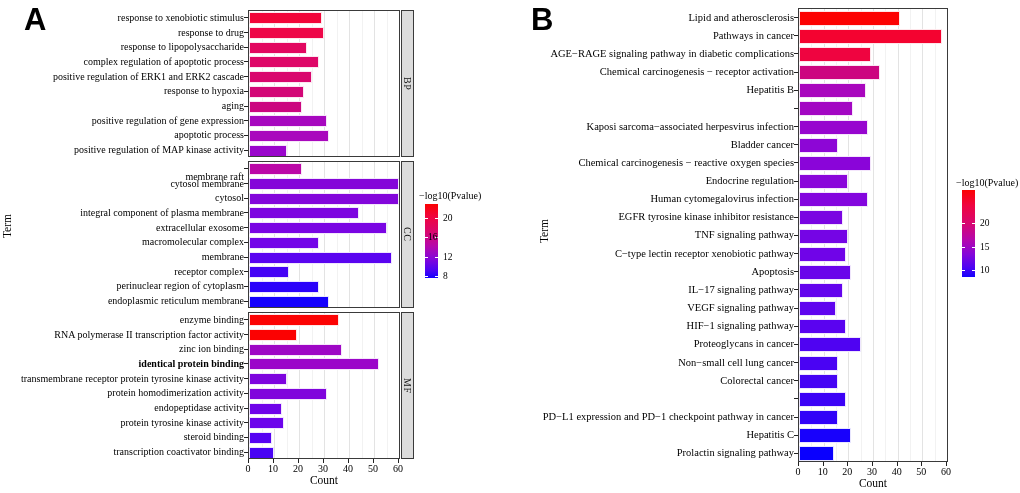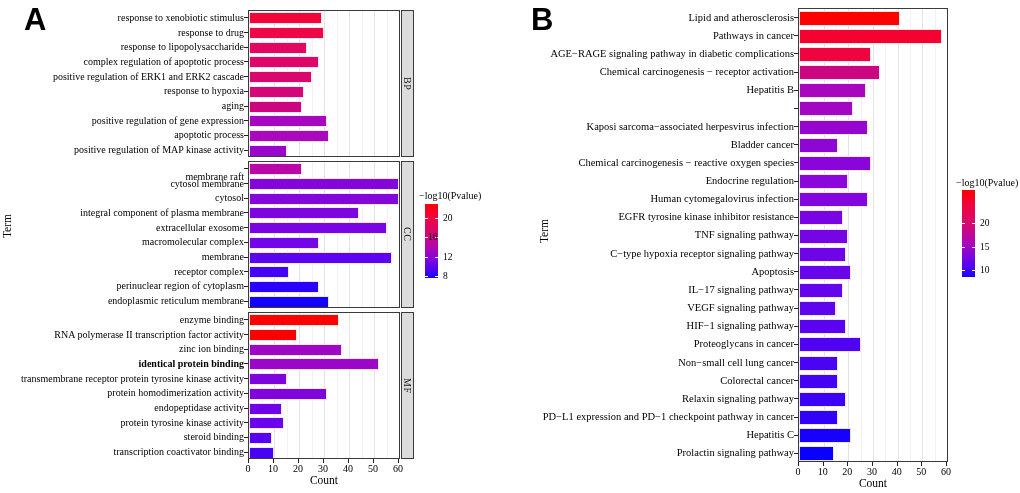--- a/index.html
+++ b/index.html
@@ -260,37 +260,36 @@
     <div class="term-label b" style="left: 548px; top: 153.28px; width: 246px; height: 18.16px;">Chemical carcinogenesis − reactive oxygen species</div>
     <div class="ytick" style="left: 794px; top: 162.36px;"></div>
     <div class="term-label b" style="left: 548px; top: 171.44px; width: 246px; height: 18.16px;">Endocrine regulation</div>
     <div class="ytick" style="left: 794px; top: 180.52px;"></div>
     <div class="term-label b" style="left: 548px; top: 189.6px; width: 246px; height: 18.16px;">Human cytomegalovirus infection</div>
     <div class="ytick" style="left: 794px; top: 198.68px;"></div>
     <div class="term-label b" style="left: 548px; top: 207.76px; width: 246px; height: 18.16px;">EGFR tyrosine kinase inhibitor resistance</div>
     <div class="ytick" style="left: 794px; top: 216.84px;"></div>
     <div class="term-label b" style="left: 548px; top: 225.92px; width: 246px; height: 18.16px;">TNF signaling pathway</div>
     <div class="ytick" style="left: 794px; top: 235px;"></div>
-    <div class="term-label b" style="left: 548px; top: 244.08px; width: 246px; height: 18.16px;">C−type hypoxia receptor signaling pathway</div>
+    <div class="term-label b" style="left: 548px; top: 244.08px; width: 246px; height: 18.16px;">C−type lectin receptor xenobiotic pathway</div>
     <div class="ytick" style="left: 794px; top: 253.16px;"></div>
     <div class="term-label b" style="left: 548px; top: 262.24px; width: 246px; height: 18.16px;">Apoptosis</div>
     <div class="ytick" style="left: 794px; top: 271.32px;"></div>
     <div class="term-label b" style="left: 548px; top: 280.4px; width: 246px; height: 18.16px; text-align: center;">IL−17 signaling pathway</div>
     <div class="ytick" style="left: 794px; top: 289.48px;"></div>
     <div class="term-label b" style="left: 548px; top: 298.56px; width: 246px; height: 18.16px;">VEGF signaling pathway</div>
     <div class="ytick" style="left: 794px; top: 307.64px;"></div>
     <div class="term-label b" style="left: 548px; top: 316.72px; width: 246px; height: 18.16px;">HIF−1 signaling pathway</div>
     <div class="ytick" style="left: 794px; top: 325.8px;"></div>
     <div class="term-label b" style="left: 548px; top: 334.88px; width: 246px; height: 18.16px;">Proteoglycans in cancer</div>
     <div class="ytick" style="left: 794px; top: 343.96px;"></div>
     <div class="term-label b" style="left: 548px; top: 353.04px; width: 246px; height: 18.16px;">Non−small cell lung cancer</div>
     <div class="ytick" style="left: 794px; top: 362.12px;"></div>
     <div class="term-label b" style="left: 548px; top: 371.2px; width: 246px; height: 18.16px;">Colorectal cancer</div>
     <div class="ytick" style="left: 794px; top: 380.28px;"></div>
-    <div class="term-label b" style="left: 548px; top: 389.36px; width: 246px; height: 18.16px;">Relaxin signaling pathway</div>
     <div class="ytick" style="left: 794px; top: 398.44px;"></div>
     <div class="term-label b" style="left: 548px; top: 407.52px; width: 246px; height: 18.16px;">PD−L1 expression and PD−1 checkpoint pathway in cancer</div>
     <div class="ytick" style="left: 794px; top: 416.6px;"></div>
     <div class="term-label b" style="left: 548px; top: 425.68px; width: 246px; height: 18.16px;">Hepatitis C</div>
     <div class="ytick" style="left: 794px; top: 434.76px;"></div>
     <div class="term-label b" style="left: 548px; top: 443.84px; width: 246px; height: 18.16px;">Prolactin signaling pathway</div>
     <div class="ytick" style="left: 794px; top: 452.92px;"></div>
     <div class="xtick" style="left: 798px; top: 462px;"></div>
     <div class="xtick-label" style="left: 788px; top: 466px;">0</div>
     <div class="xtick" style="left: 822.667px; top: 462px;"></div>

